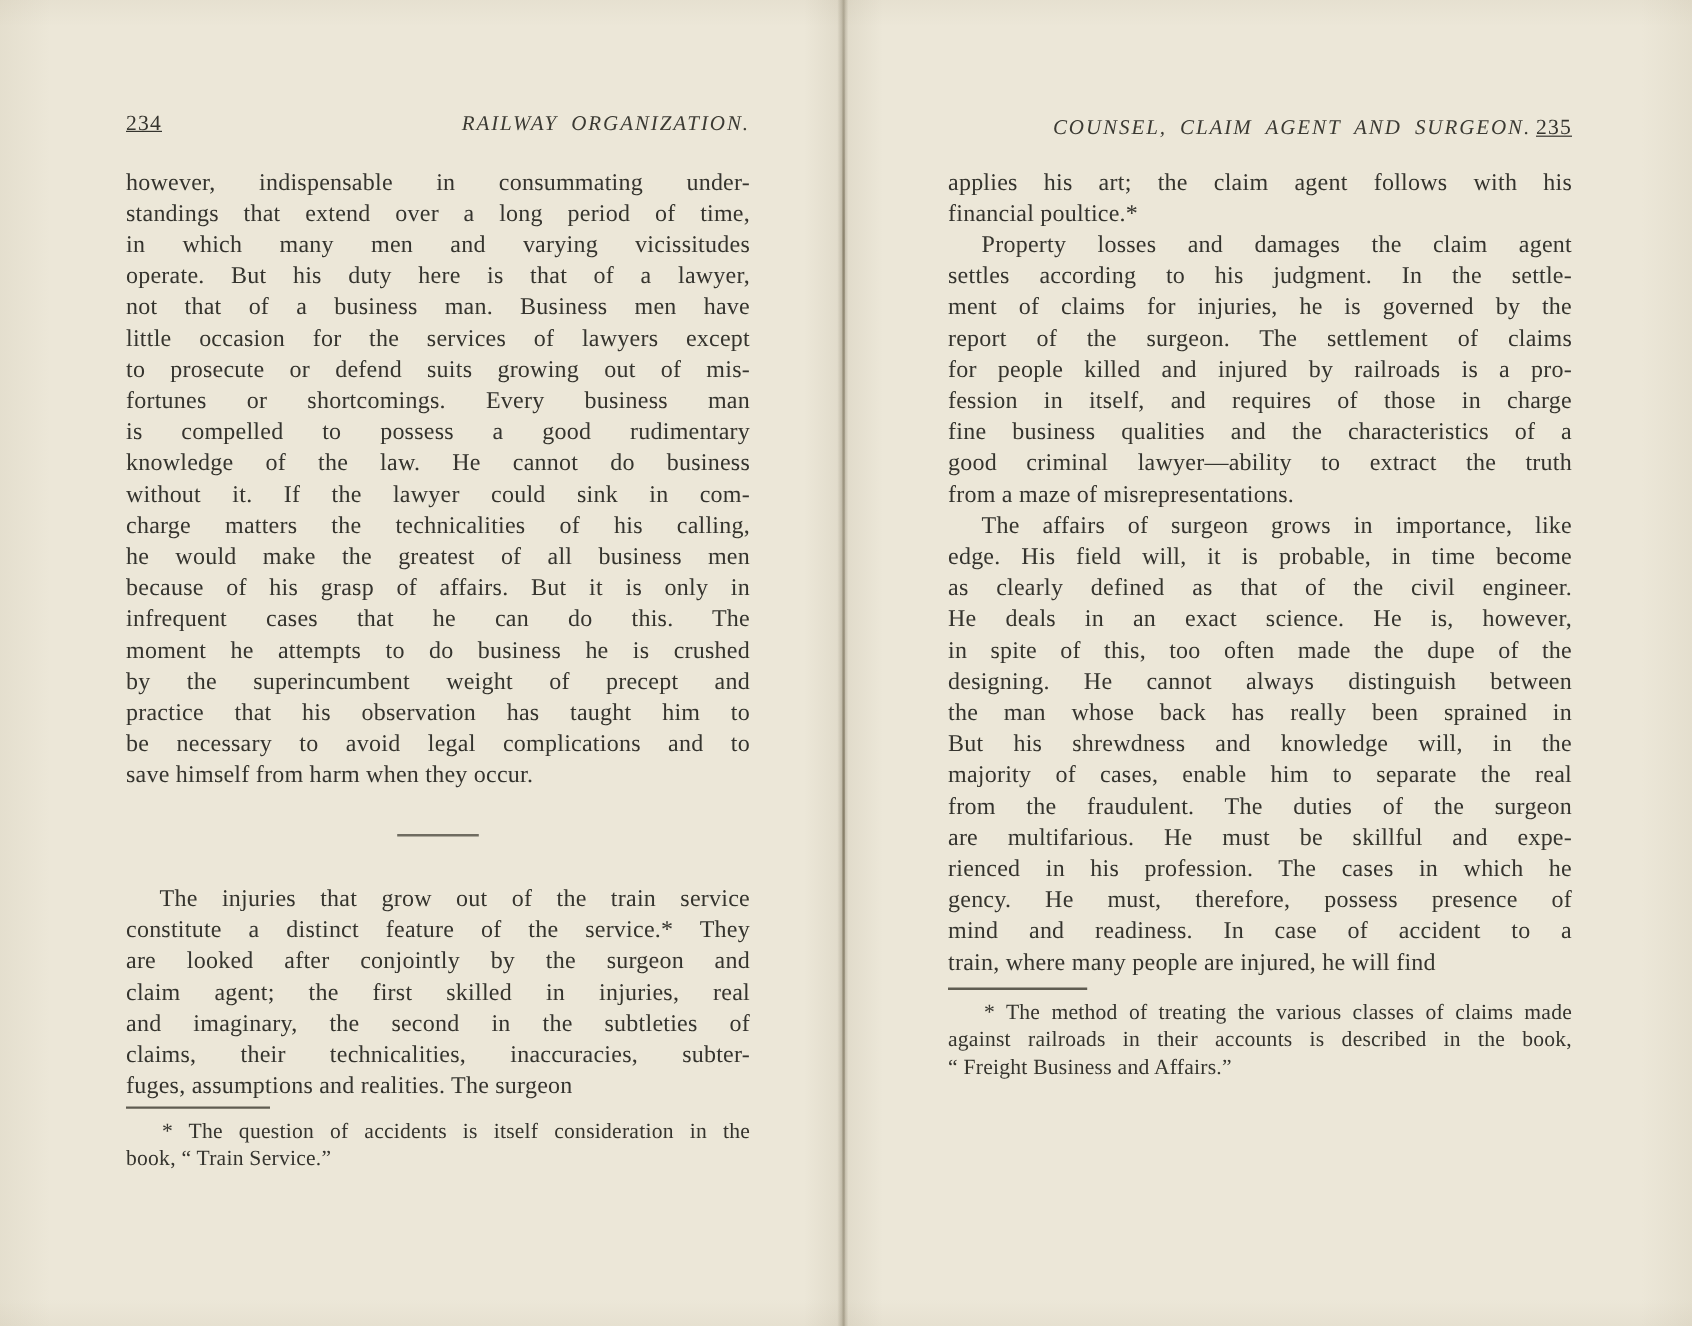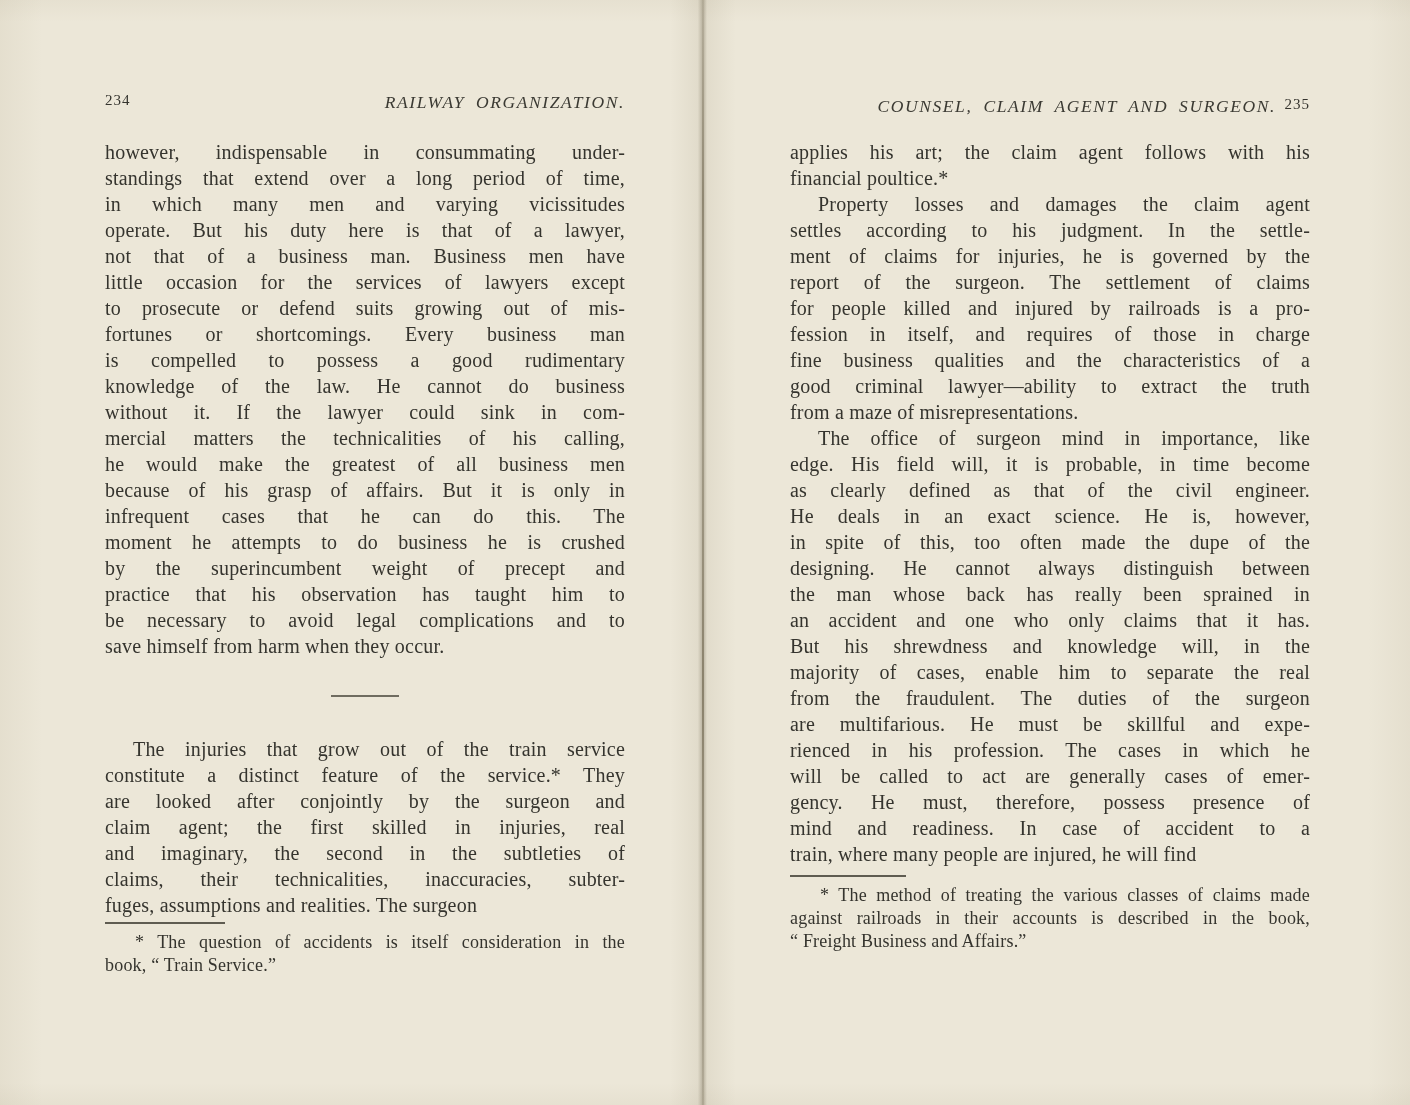--- a/index.html
+++ b/index.html
@@ -65,23 +65,24 @@
     font-style: italic;
     font-size: 17.5px;
     letter-spacing: 1.6px;
     word-spacing: 5px;
     color: #3b3a33;
     white-space: nowrap;
   }
   .page-number {
     position: absolute;
     top: 0;
-    font-size: 15px;
+    font-size: 18px;
     letter-spacing: 1px;
     color: #35342e;
+    text-decoration: underline;
   }
   .pn-left  { left: 0; }
   .pn-right { right: 0; }
   .page-right .running-title { padding-right: 34px; }
 
   .page-body {
     position: absolute;
     top: 139px; left: 0;
     width: 520px;
   }
@@ -141,21 +142,21 @@
         <div class="line">standings that extend over a long period of time,</div>
         <div class="line">in which many men and varying vicissitudes</div>
         <div class="line">operate.  But his duty here is that of a lawyer,</div>
         <div class="line">not that of a business man.  Business men have</div>
         <div class="line">little occasion for the services of lawyers except</div>
         <div class="line">to prosecute or defend suits growing out of mis-</div>
         <div class="line">fortunes or shortcomings.  Every business man</div>
         <div class="line">is compelled to possess a good rudimentary</div>
         <div class="line">knowledge of the law.  He cannot do business</div>
         <div class="line">without it.  If the lawyer could sink in com-</div>
-        <div class="line">mercial matters the technicalities of his calling,</div>
+        <div class="line">charge matters the technicalities of his calling,</div>
         <div class="line">he would make the greatest of all business men</div>
         <div class="line">because of his grasp of affairs.  But it is only in</div>
         <div class="line">infrequent cases that he can do this.  The</div>
         <div class="line">moment he attempts to do business he is crushed</div>
         <div class="line">by the superincumbent weight of precept and</div>
         <div class="line">practice that his observation has taught him to</div>
         <div class="line">be necessary to avoid legal complications and to</div>
         <div class="line last">save himself from harm when they occur.</div>
       </div>
       <div class="divider"></div>
@@ -193,34 +194,32 @@
         <div class="line">settles according to his judgment.  In the settle-</div>
         <div class="line">ment of claims for injuries, he is governed by the</div>
         <div class="line">report of the surgeon.  The settlement of claims</div>
         <div class="line">for people killed and injured by railroads is a pro-</div>
         <div class="line">fession in itself, and requires of those in charge</div>
         <div class="line">fine business qualities and the characteristics of a</div>
         <div class="line">good criminal lawyer—ability to extract the truth</div>
         <div class="line last">from a maze of misrepresentations.</div>
       </div>
       <div class="paragraph">
-        <div class="line indent">The office of surgeon mind in importance, like</div>
+        <div class="line indent">The affairs of surgeon grows in importance, like</div>
         <div class="line">edge.  His field will, it is probable, in time become</div>
         <div class="line">as clearly defined as that of the civil engineer.</div>
         <div class="line">He deals in an exact science.  He is, however,</div>
         <div class="line">in spite of this, too often made the dupe of the</div>
         <div class="line">designing.  He cannot always distinguish between</div>
         <div class="line">the man whose back has really been sprained in</div>
-        <div class="line">an accident and one who only claims that it has.</div>
         <div class="line">But his shrewdness and knowledge will, in the</div>
         <div class="line">majority of cases, enable him to separate the real</div>
         <div class="line">from the fraudulent.  The duties of the surgeon</div>
         <div class="line">are multifarious.  He must be skillful and expe-</div>
         <div class="line">rienced in his profession.  The cases in which he</div>
-        <div class="line">will be called to act are generally cases of emer-</div>
         <div class="line">gency.  He must, therefore, possess presence of</div>
         <div class="line">mind and readiness.  In case of accident to a</div>
         <div class="line last">train, where many people are injured, he will find</div>
       </div>
       <div class="footnote">
       <div class="fn-rule"></div>
       <div id="right-fn">
           <div class="fn-line indent">* The method of treating the various classes of claims made</div>
           <div class="fn-line">against railroads in their accounts is described in the book,</div>
           <div class="fn-line last">“ Freight Business and Affairs.”</div>

